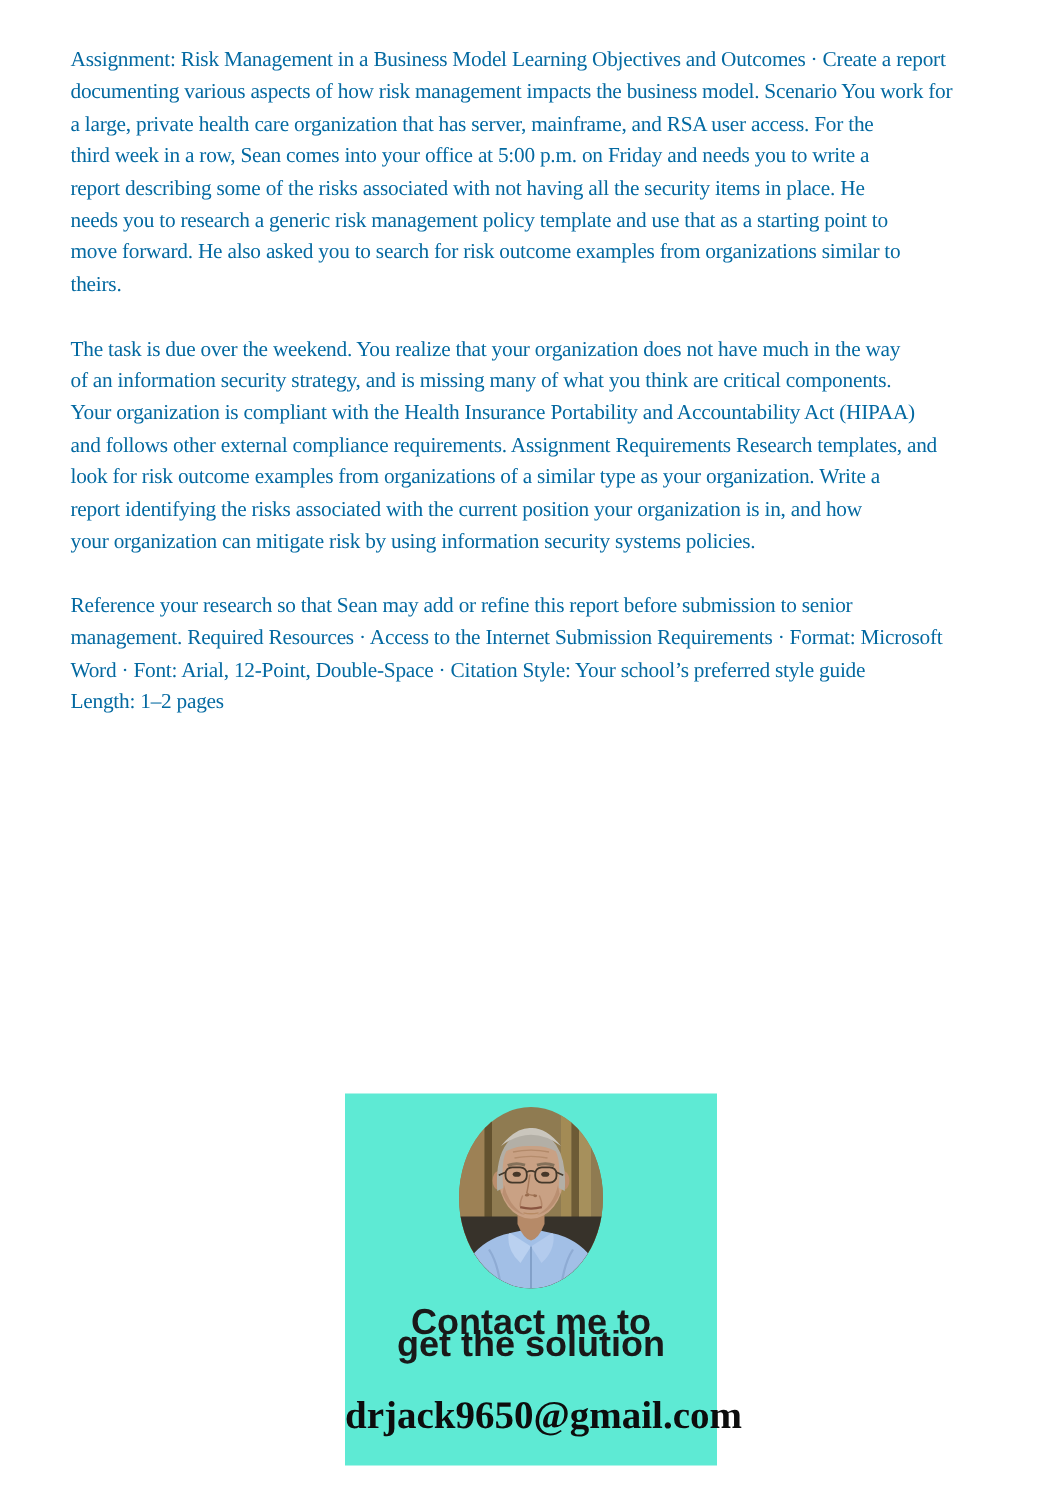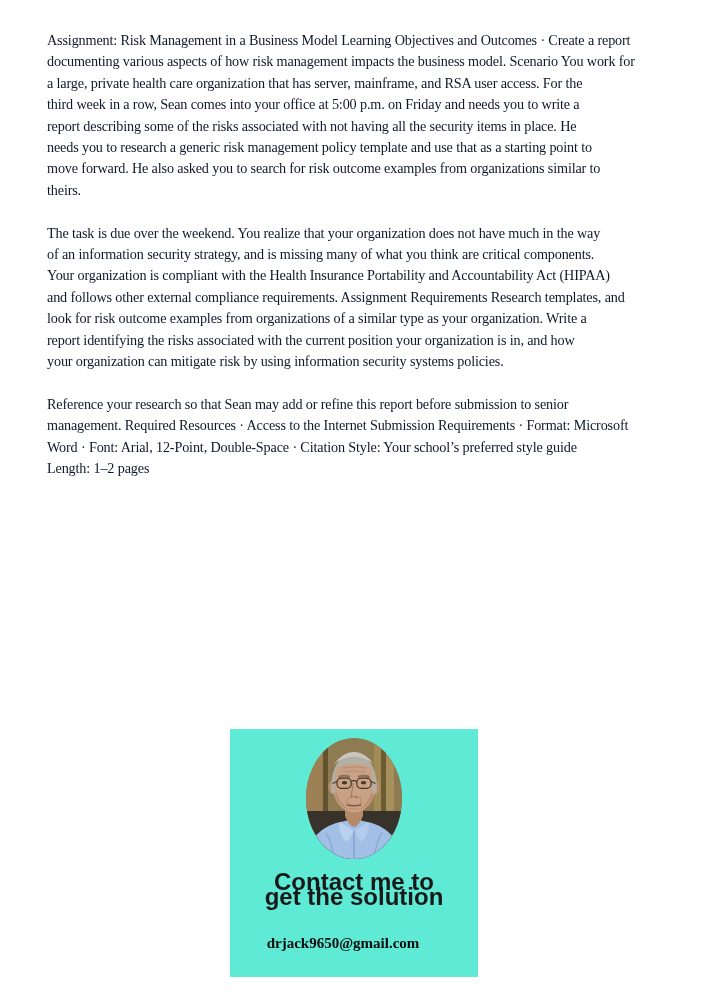--- a/index.html
+++ b/index.html
@@ -19,21 +19,21 @@
     position: absolute;
     left: 47px;
     top: 30px;
     width: 658px;
   }
   .para {
     margin: 0 0 21.4px 0;
     font-size: 14.2px;
     line-height: 21.4px;
     letter-spacing: -0.15px;
-    color: #0f172a;
+    color: #0369a1;
     white-space: pre-line;
   }
   
   .promo {
     position: absolute;
     left: 230px;
     top: 729px;
     width: 248px;
     height: 248px;
     background: #43e6e0; 
@@ -59,21 +59,21 @@
   .promo-msg.line1 { top: 139px; }
   .promo-msg.line2 { top: 154px; }
   .promo-email {
     position: absolute;
     left: 0;
     top: 201px;
     width: 226px;
     text-align: center;
     font-family: "Liberation Serif", serif;
     font-weight: bold;
-    font-size: 15px;
+    font-size: 26px;
     line-height: 27px;
     color: #0d0d0d;
   }
 </style>
 </head>
 <body style="background-color: rgb(255, 255, 255);">
 
 <div class="page-root">
 
   <section class="doc">

